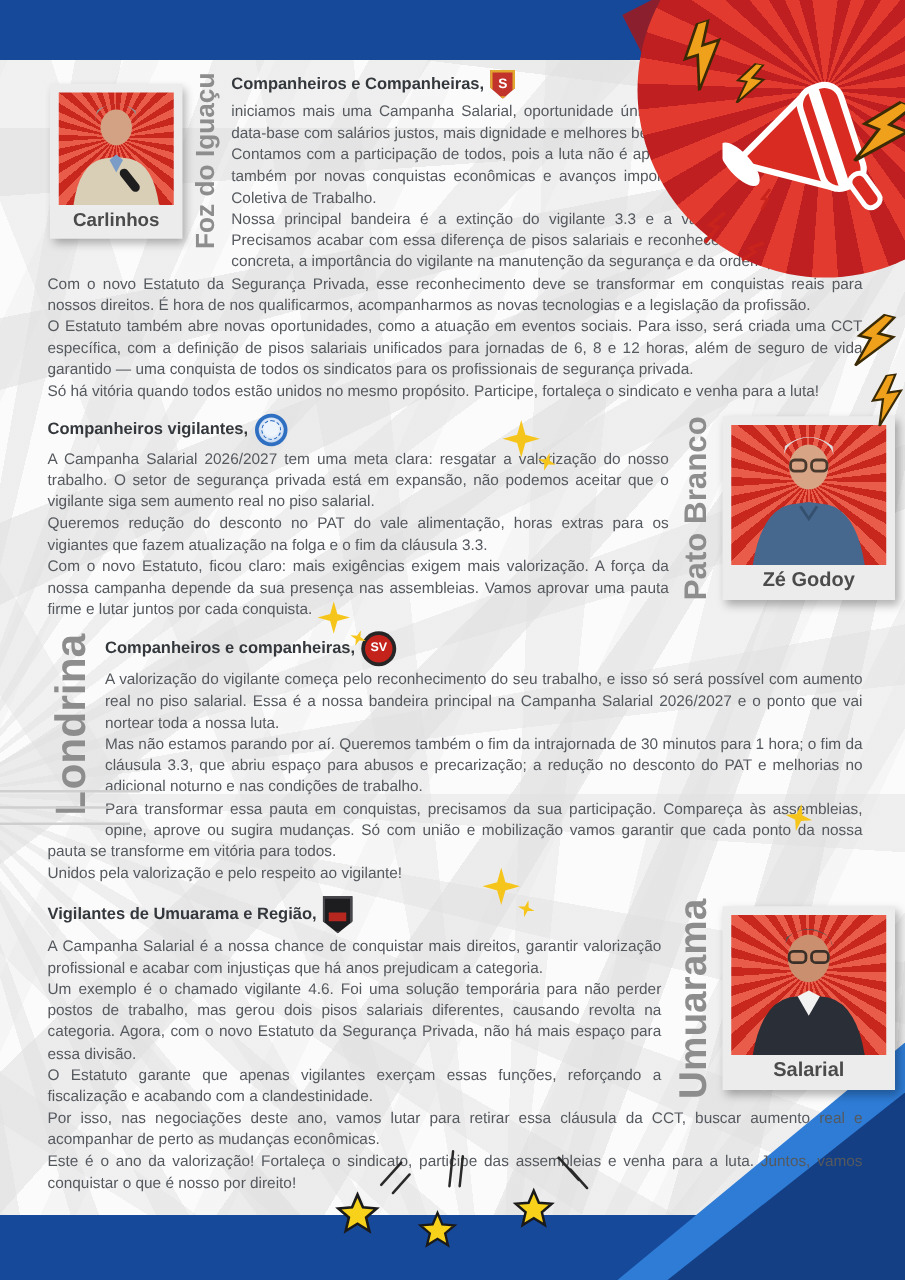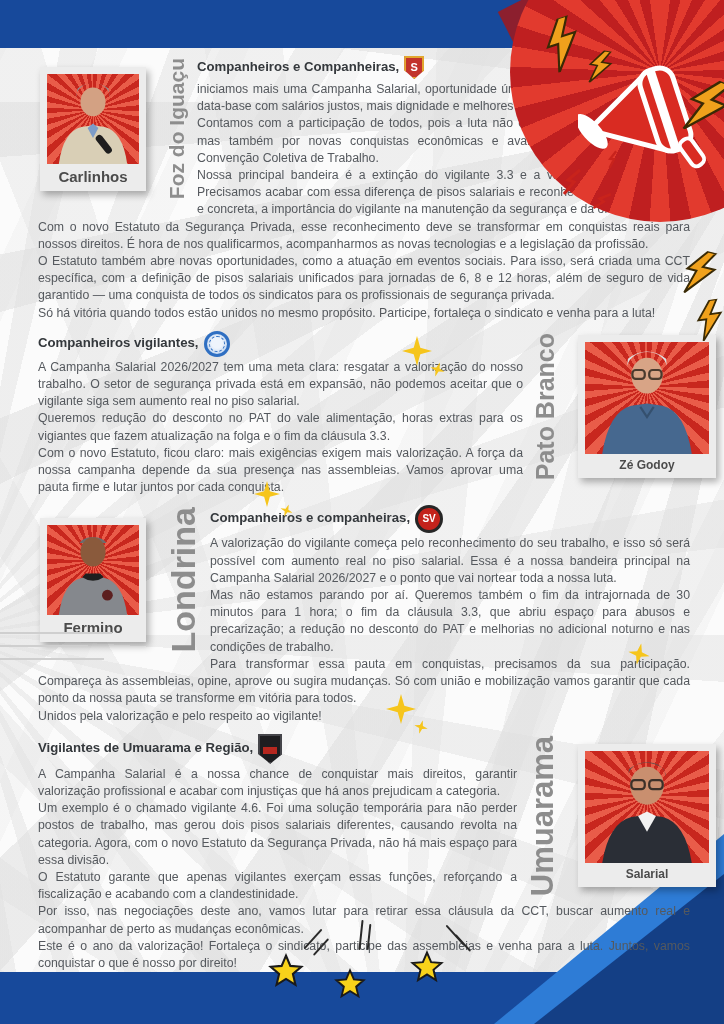--- a/index.html
+++ b/index.html
@@ -25,31 +25,31 @@
                 background:#143f85; clip-path:polygon(100% 0, 100% 100%, 0 100%); }
 
   
   .content { position:absolute; z-index:2; top:56px; left:38px; right:34px; }
   .sec { margin-bottom:9px; }
   .sec::after { content:""; display:block; clear:both; }
   .sec-head { font-size:13.2px; font-weight:bold; color:#34383c; margin:0 0 2px; }
   .paras p { font-size:12.3px; line-height:1.4; color:#55595e; text-align:justify; }
 
   
-  .fig { display:flex; align-items:center; gap:20px;justify-content:center; }
+  .fig { display:flex; align-items:center; gap:8px;justify-content:center; }
   .fig-left  { float:left;  margin:2px 10px 4px 2px; }
   .fig-right { float:right; margin:2px -26px 4px 10px; }
   .polaroid { background:#ececec; padding:7px 7px 0; box-shadow:3px 4px 7px rgba(0,0,0,.3); }
   .photo { position:relative; overflow:hidden;
            background:repeating-conic-gradient(from 0deg at 50% 40%, #c8271e 0 7deg, #e95c49 7deg 14deg); }
   .photo svg { position:absolute; bottom:0; left:0; width:100%; height:100%; }
   .ph-s { width:92px; height:90px; }
   .ph-l { width:124px; height:112px; }
   .caption { text-align:center; font-weight:bold; color:#4b4b4b; padding:4px 0 6px; font-size:15px; }
-  .fig-right .caption { font-size:12px; }
+  .fig-right .caption { font-size:16px; }
   .vlabel { writing-mode:vertical-rl; transform:rotate(180deg); font-weight:bold;
             color:#8d8d8d; letter-spacing:0; line-height:1; white-space:nowrap; }
   .vl-1 { font-size:21px; } .vl-2 { font-size:25px; } .vl-3 { font-size:34px; } .vl-4 { font-size:31px; }
 
   
   .badge { display:inline-block; vertical-align:middle; margin-left:5px; position:relative; }
   .b-crest { width:20px; height:23px; background:#c2332b; border:2px solid #e2a72e;
              clip-path:polygon(0 0,100% 0,100% 62%,50% 100%,0 62%); text-align:center; }
   .b-crest span { color:#fff; font-weight:bold; font-size:11px; line-height:19px; }
   .b-seal { width:26px; height:26px; border-radius:50%; border:3px solid #2f6fc2;
@@ -190,32 +190,20 @@
       <h3 class="sec-head"><span>Companheiros vigilantes,</span><span class="badge b-seal"></span></h3>
       <div class="paras">
           <p>A Campanha Salarial 2026/2027 tem uma meta clara: resgatar a valorização do nosso trabalho.  O setor de segurança privada está em expansão, não podemos aceitar que o vigilante siga sem aumento real no piso salarial.</p>
           <p>Queremos redução do desconto no PAT do vale alimentação, horas extras para os vigiantes que fazem atualização na folga e o fim da cláusula 3.3.</p>
           <p>Com o novo Estatuto, ficou claro: mais exigências exigem mais valorização. A força da nossa campanha depende da sua presença nas assembleias. Vamos aprovar uma pauta firme e lutar juntos por cada conquista.</p>
         </div>
     </section>
 
     <section class="sec">
       <div class="fig fig-left">
-        <div class="polaroid">
-          <div class="photo ph-s">
-            <svg viewBox="0 0 100 100">
-              <path d="M35,20 a16,10 0 0 1 30,0 Z" fill="#6d6d6d"></path>
-              <ellipse cx="50" cy="30" rx="14" ry="16" fill="#8a5a3c"></ellipse>
-              <path d="M12,100 q5,-36 25,-41 l13,-2 13,2 q20,5 25,41 Z" fill="#85888d"></path>
-              <path d="M38,58 q12,8 24,0 l-4,-4 h-16 Z" fill="#1f1f1f"></path>
-              <circle cx="66" cy="78" r="6" fill="#5c1f1f"></circle>
-            </svg>
-          </div>
-          <div class="caption">Fermino</div>
-        </div>
         <div class="vlabel vl-3">Londrina</div>
       </div>
       <h3 class="sec-head"><span>Companheiros e companheiras,</span><span class="badge b-sv"><span>SV</span></span></h3>
       <div class="paras">
           <p>A valorização do vigilante começa pelo reconhecimento do seu trabalho, e isso só será possível com aumento real no piso salarial. Essa é a nossa bandeira principal na Campanha Salarial 2026/2027 e o ponto que vai nortear toda a nossa luta.</p>
           <p>Mas não estamos parando por aí. Queremos também o fim da intrajornada de 30 minutos para 1 hora; o fim da cláusula 3.3, que abriu espaço para abusos e precarização; a redução no desconto do PAT e melhorias no adicional noturno e nas condições de trabalho.</p>
           <p>Para transformar essa pauta em conquistas, precisamos da sua participação. Compareça às assembleias, opine, aprove ou sugira mudanças. Só com união e mobilização vamos garantir que cada ponto da nossa pauta se transforme em vitória para todos.</p>
           <p>Unidos pela valorização e pelo respeito ao vigilante!</p>
         </div>
     </section>

